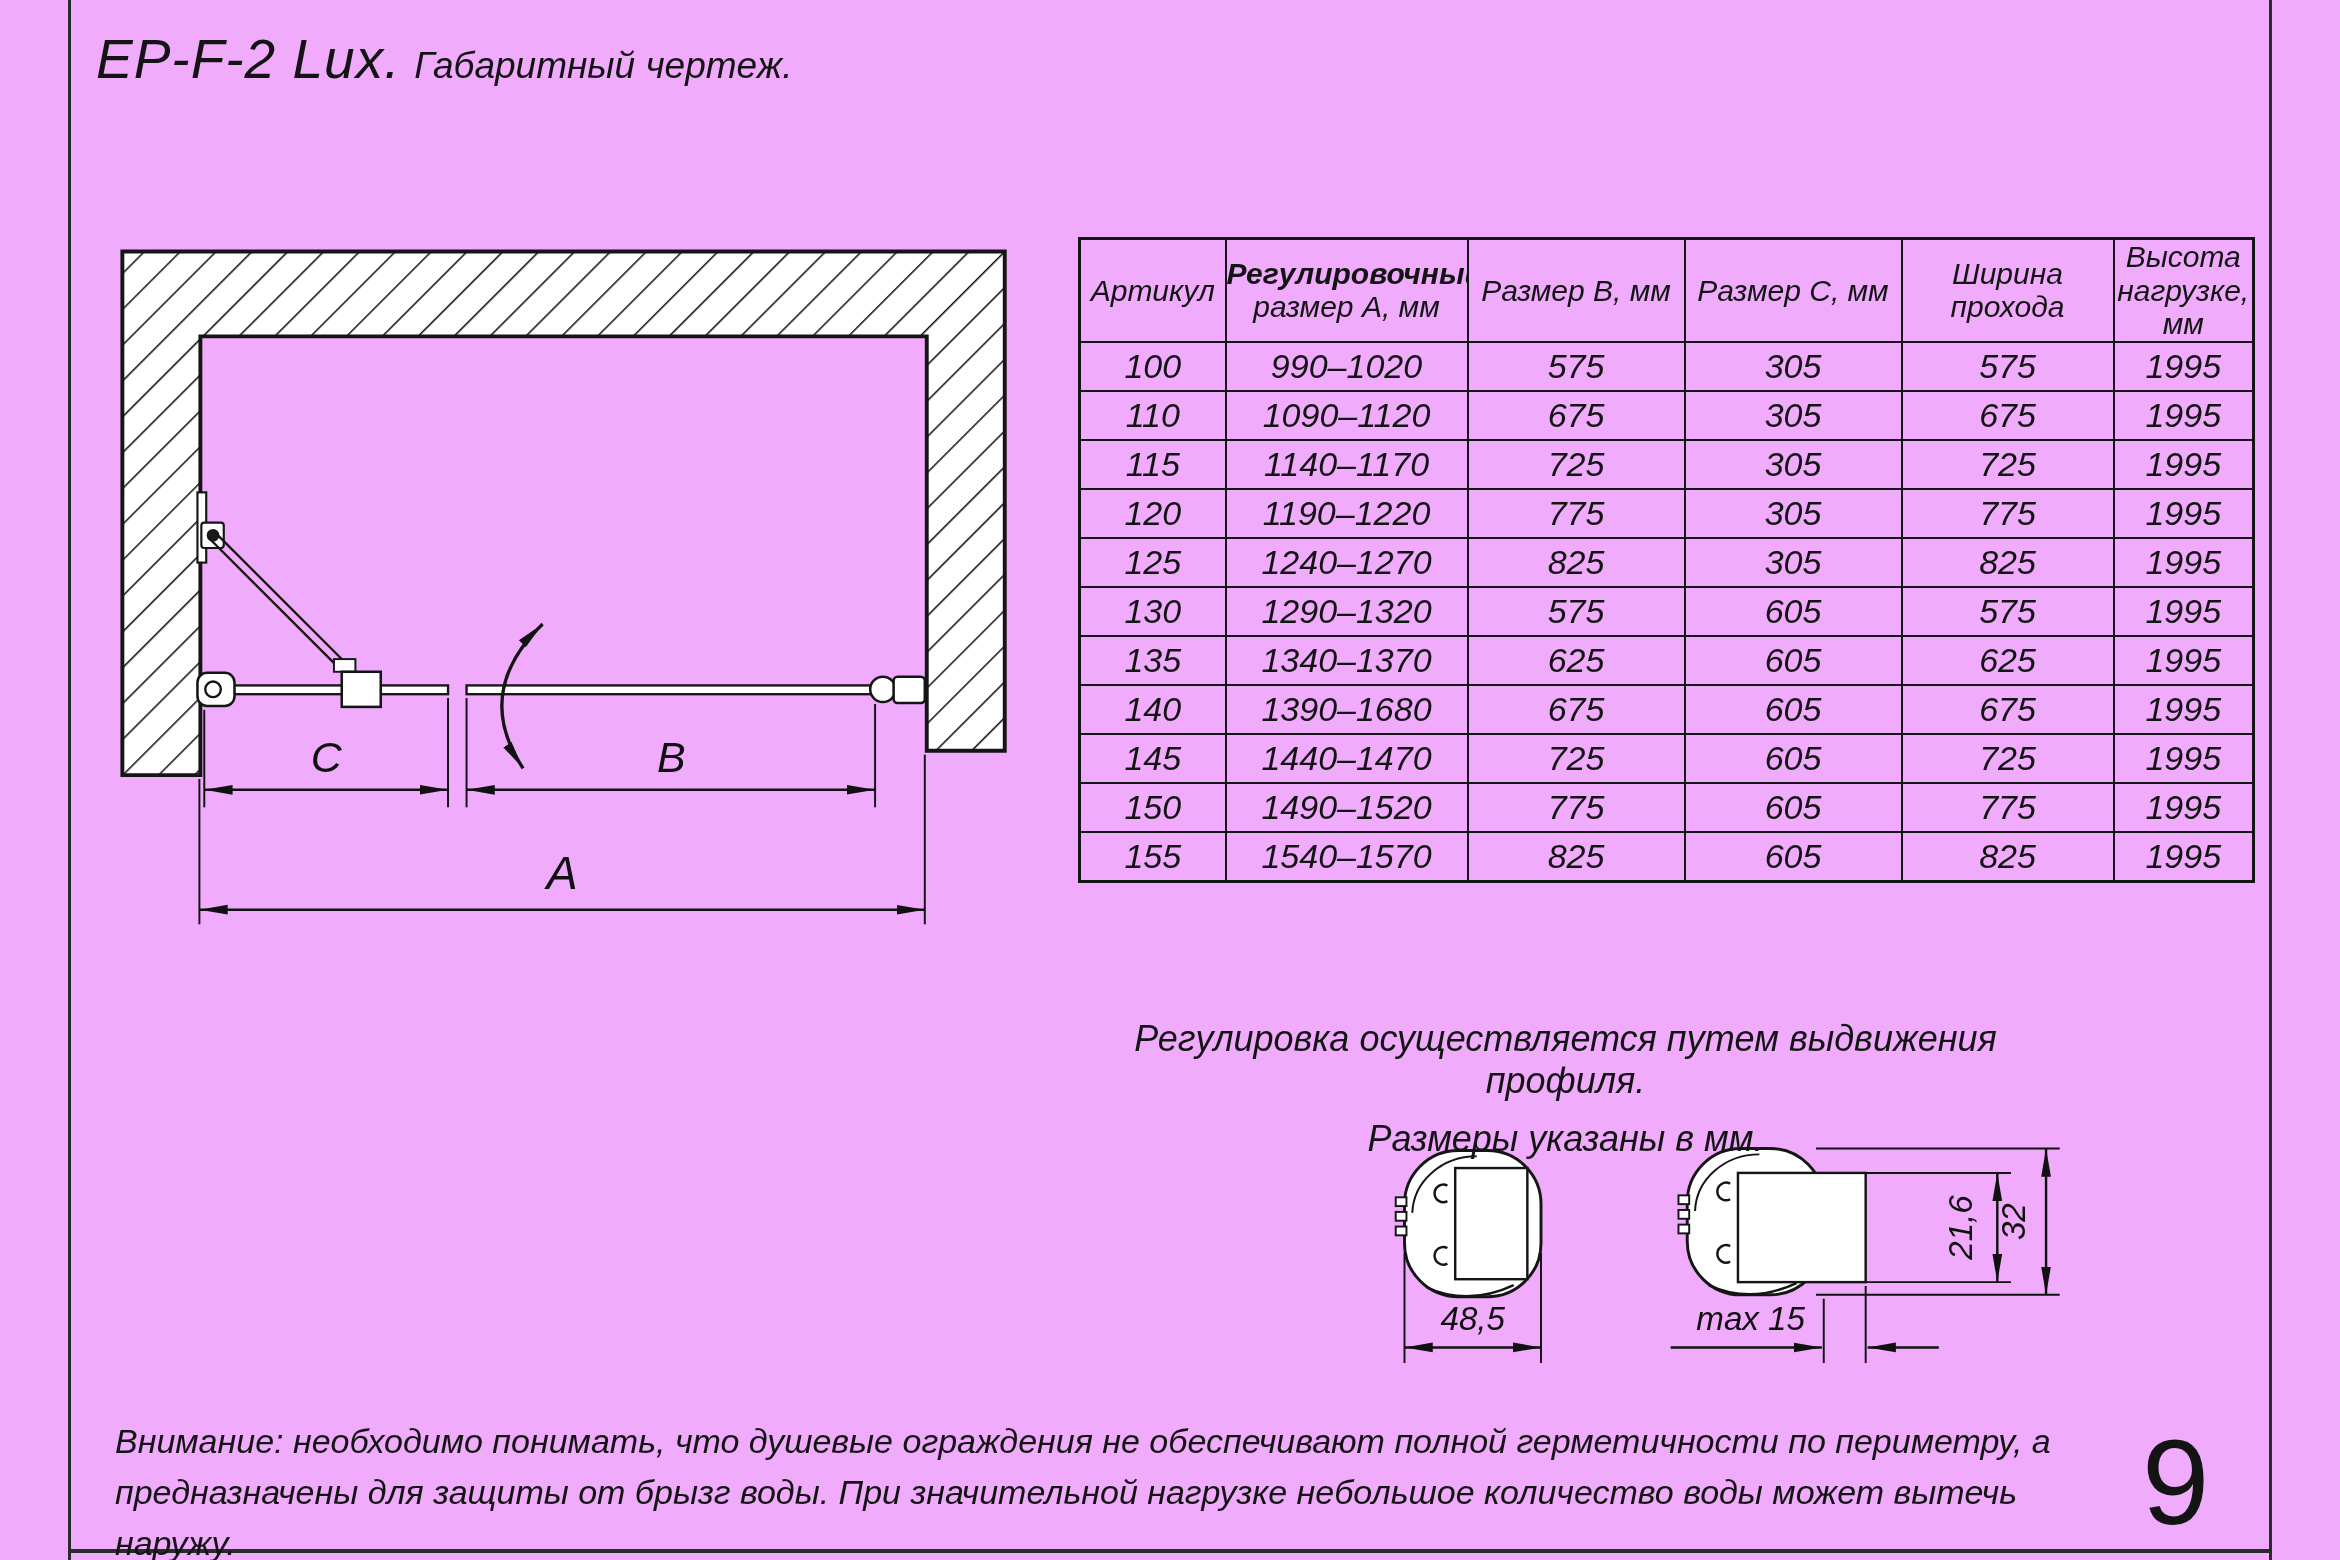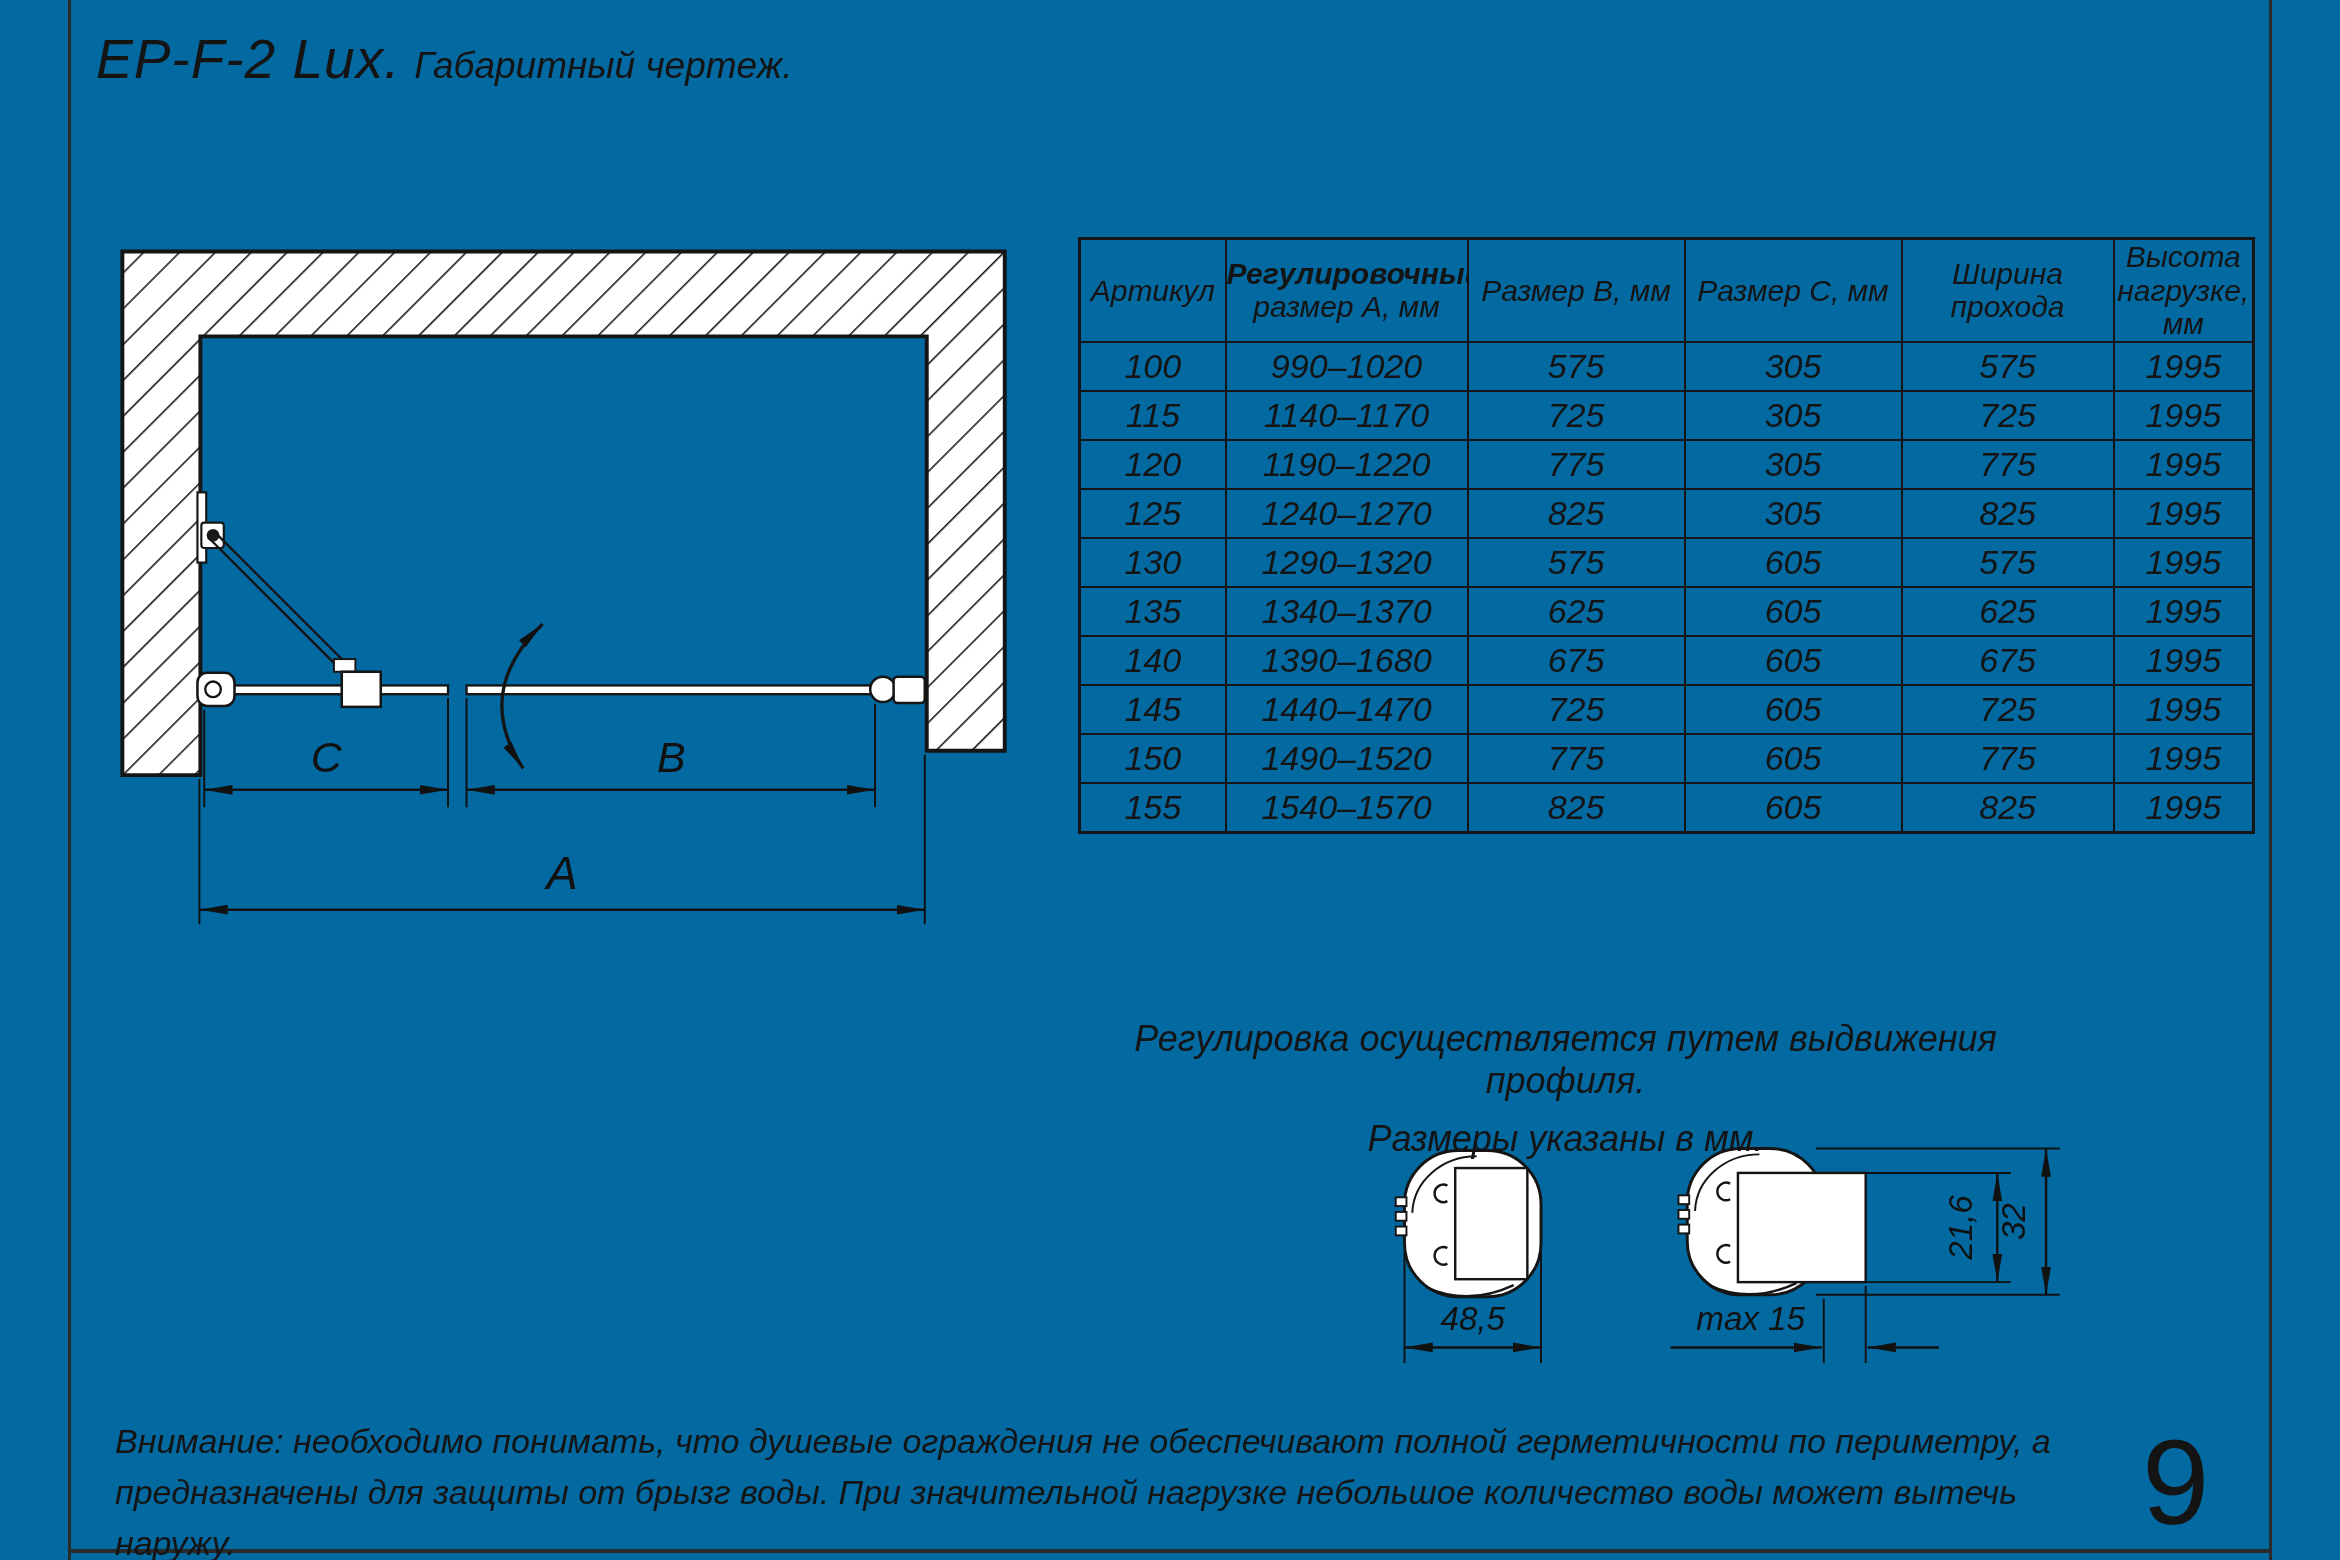--- a/index.html
+++ b/index.html
@@ -1,16 +1,16 @@
 <!DOCTYPE html>
 <html><head>
 <meta charset="utf-8">
 <style>
   html,body{margin:0;padding:0;background:#fff;}
-  .page{position:relative;width:2341px;height:1560px;background:#0369a1;overflow:hidden;
+  .page{position:relative;width:2341px;height:1560px;background:#f0abfc;overflow:hidden;
         font-family:"Liberation Sans",sans-serif;color:#141414;}
   .frame-line{position:absolute;background:#2a2a2a;}
   #frame-left{left:68px;top:0;width:2.9px;height:1560px;}
   #frame-right{left:2269px;top:0;width:2.9px;height:1560px;}
   #frame-bottom{left:68px;top:1549px;width:2204px;height:3.9px;}
 
   .title{position:absolute;left:96px;top:27px;white-space:nowrap;font-style:italic;}
   .title .model{font-size:55px;letter-spacing:1px;}
   .title .subtitle{font-size:37px;margin-left:13.7px;}
 
@@ -192,20 +192,28 @@
     <tbody>
         <tr>
           <td>100</td>
           <td>990–1020</td>
           <td>575</td>
           <td>305</td>
           <td>575</td>
           <td>1995</td>
         </tr>
         <tr>
+          <td>110</td>
+          <td>1090–1120</td>
+          <td>675</td>
+          <td>305</td>
+          <td>675</td>
+          <td>1995</td>
+        </tr>
+        <tr>
           <td>115</td>
           <td>1140–1170</td>
           <td>725</td>
           <td>305</td>
           <td>725</td>
           <td>1995</td>
         </tr>
         <tr>
           <td>120</td>
           <td>1190–1220</td>

